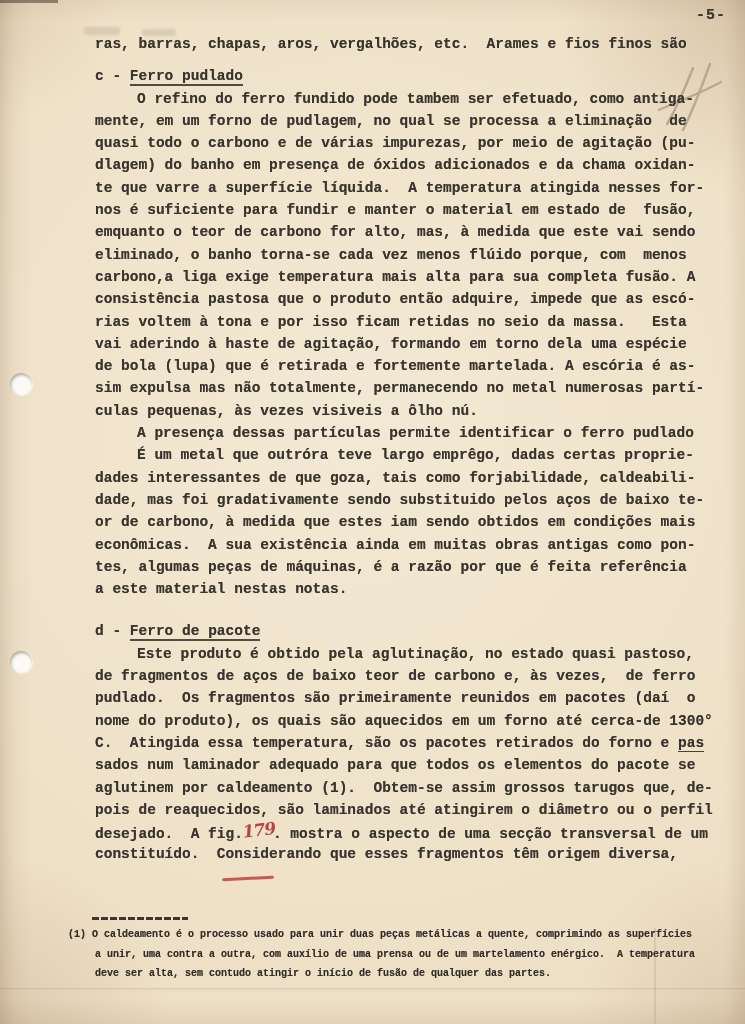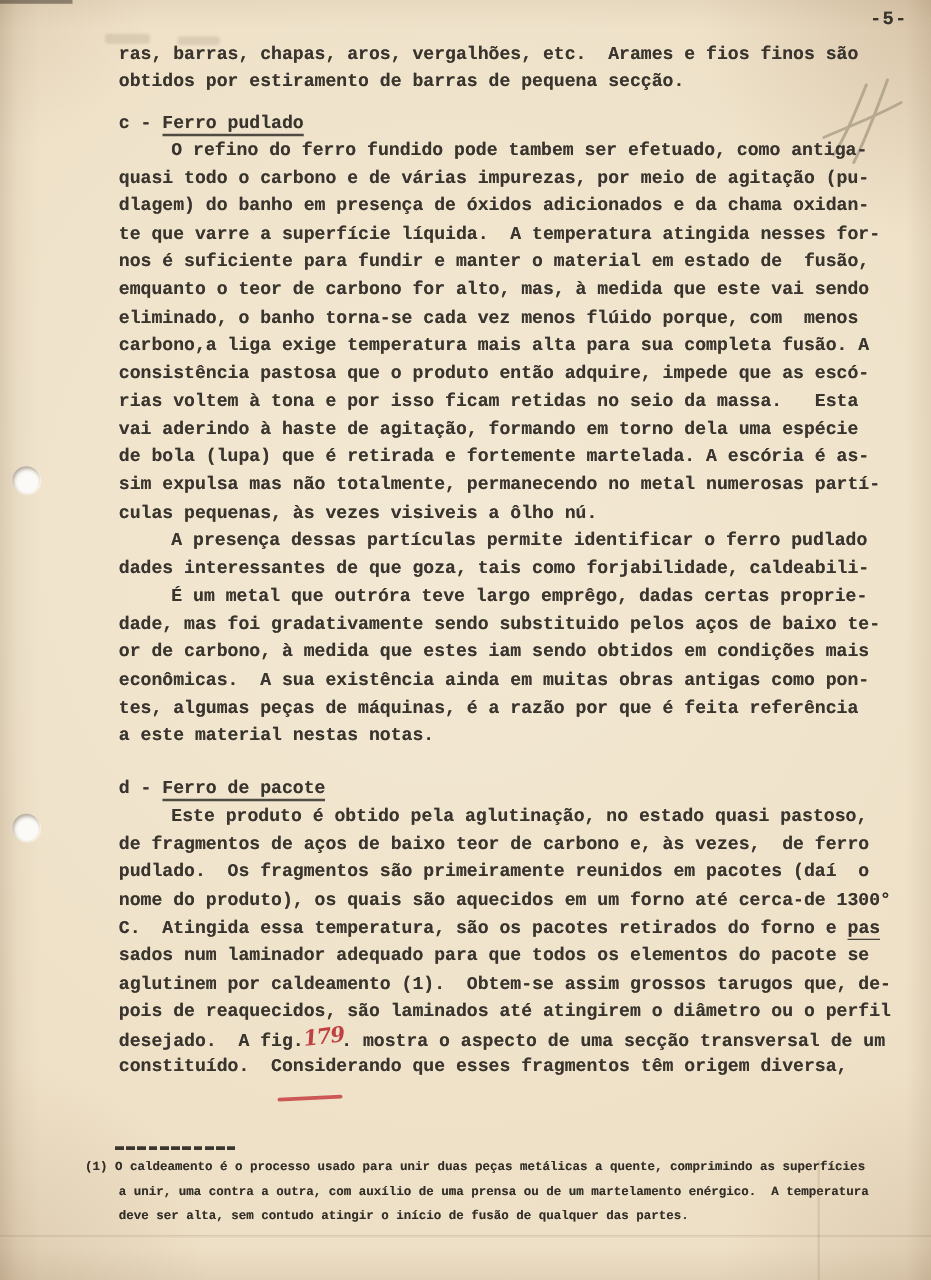--- a/index.html
+++ b/index.html
@@ -95,43 +95,43 @@
     <path d="M55,4 C47,26 38,50 28,70" stroke="#a89a84" stroke-width="2.4" fill="none" stroke-linecap="round"></path>
     <path d="M4,50 C22,42 44,34 66,22" stroke="#a89a84" stroke-width="2.2" fill="none" stroke-linecap="round"></path>
   </svg>
 
   <div class="hole hole-1"></div>
   <div class="hole hole-2"></div>
 
   <div class="body-text">
 
     <div class="tline">ras, barras, chapas, aros, vergalhões, etc.  Arames e fios finos são</div>
-    <div class="tline">obtidos por estiramento de barras de pequena secção.</div>
 
     <div class="tline heading"><span>c - </span><span class="u">Ferro pudlado</span></div>
 
     <div class="tline ind">O refino do ferro fundido pode tambem ser efetuado, como antiga-</div>
+    <div class="tline">mente, em um forno de pudlagem, no qual se processa a eliminação  de</div>
     <div class="tline">quasi todo o carbono e de várias impurezas, por meio de agitação (pu-</div>
     <div class="tline">dlagem) do banho em presença de óxidos adicionados e da chama oxidan-</div>
     <div class="tline">te que varre a superfície líquida.  A temperatura atingida nesses for-</div>
     <div class="tline">nos é suficiente para fundir e manter o material em estado de  fusão,</div>
     <div class="tline">emquanto o teor de carbono for alto, mas, à medida que este vai sendo</div>
     <div class="tline">eliminado, o banho torna-se cada vez menos flúido porque, com  menos</div>
     <div class="tline">carbono,a liga exige temperatura mais alta para sua completa fusão. A</div>
     <div class="tline">consistência pastosa que o produto então adquire, impede que as escó-</div>
     <div class="tline">rias voltem à tona e por isso ficam retidas no seio da massa.   Esta</div>
     <div class="tline">vai aderindo à haste de agitação, formando em torno dela uma espécie</div>
     <div class="tline">de bola (lupa) que é retirada e fortemente martelada. A escória é as-</div>
     <div class="tline">sim expulsa mas não totalmente, permanecendo no metal numerosas partí-</div>
     <div class="tline">culas pequenas, às vezes visiveis a ôlho nú.</div>
 
     <div class="tline ind">A presença dessas partículas permite identificar o ferro pudlado</div>
 
+    <div class="tline ind">É um metal que outróra teve largo emprêgo, dadas certas proprie-</div>
     <div class="tline">dades interessantes de que goza, tais como forjabilidade, caldeabili-</div>
-    <div class="tline ind">É um metal que outróra teve largo emprêgo, dadas certas proprie-</div>
     <div class="tline">dade, mas foi gradativamente sendo substituido pelos aços de baixo te-</div>
     <div class="tline">or de carbono, à medida que estes iam sendo obtidos em condições mais</div>
     <div class="tline">econômicas.  A sua existência ainda em muitas obras antigas como pon-</div>
     <div class="tline">tes, algumas peças de máquinas, é a razão por que é feita referência</div>
     <div class="tline">a este material nestas notas.</div>
 
     <div class="tline heading heading-d"><span>d - </span><span class="u">Ferro de pacote</span></div>
 
     <div class="tline ind">Este produto é obtido pela aglutinação, no estado quasi pastoso,</div>
     <div class="tline">de fragmentos de aços de baixo teor de carbono e, às vezes,  de ferro</div>

